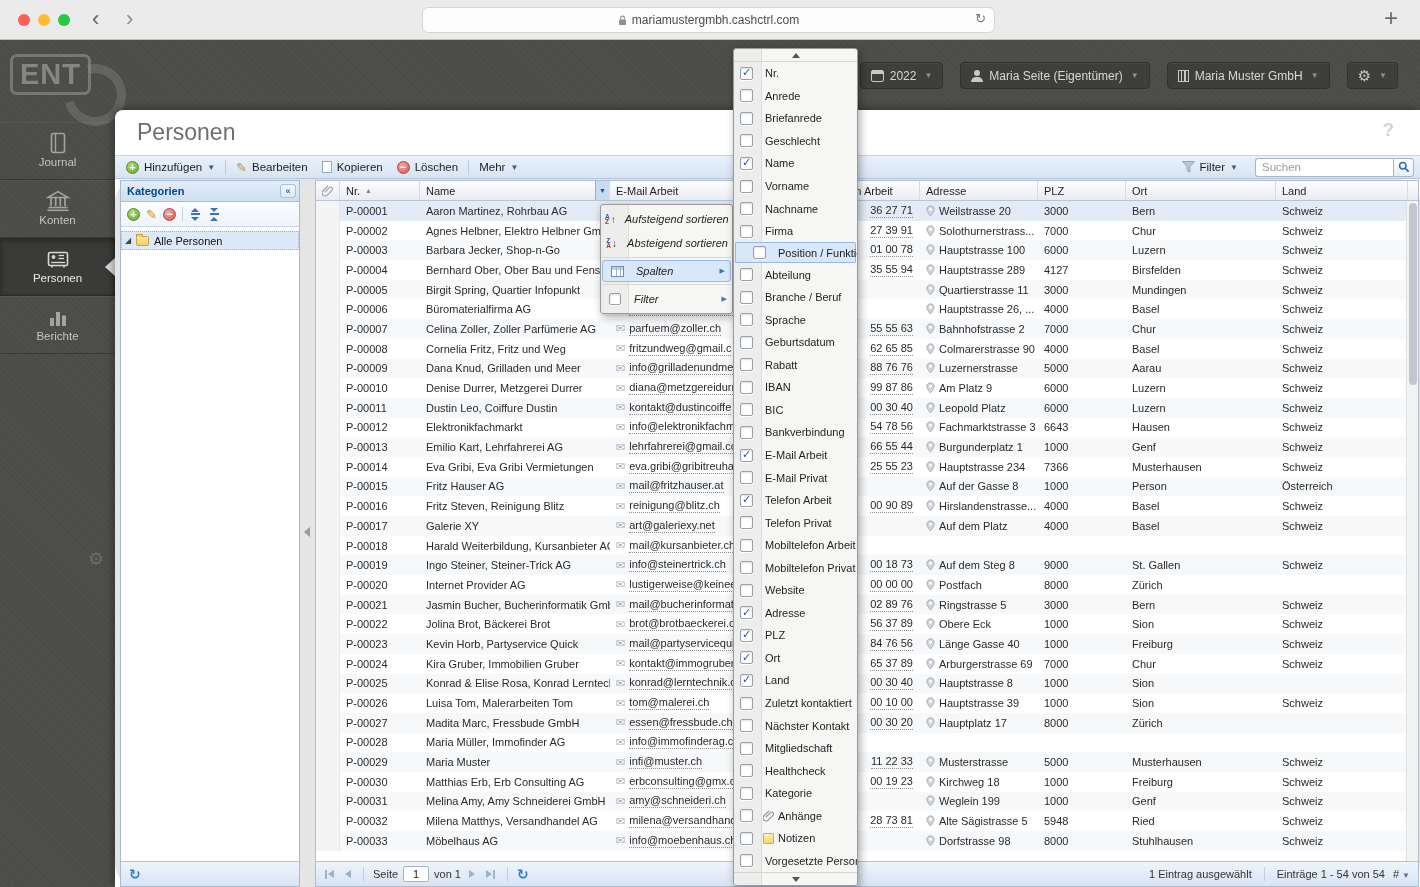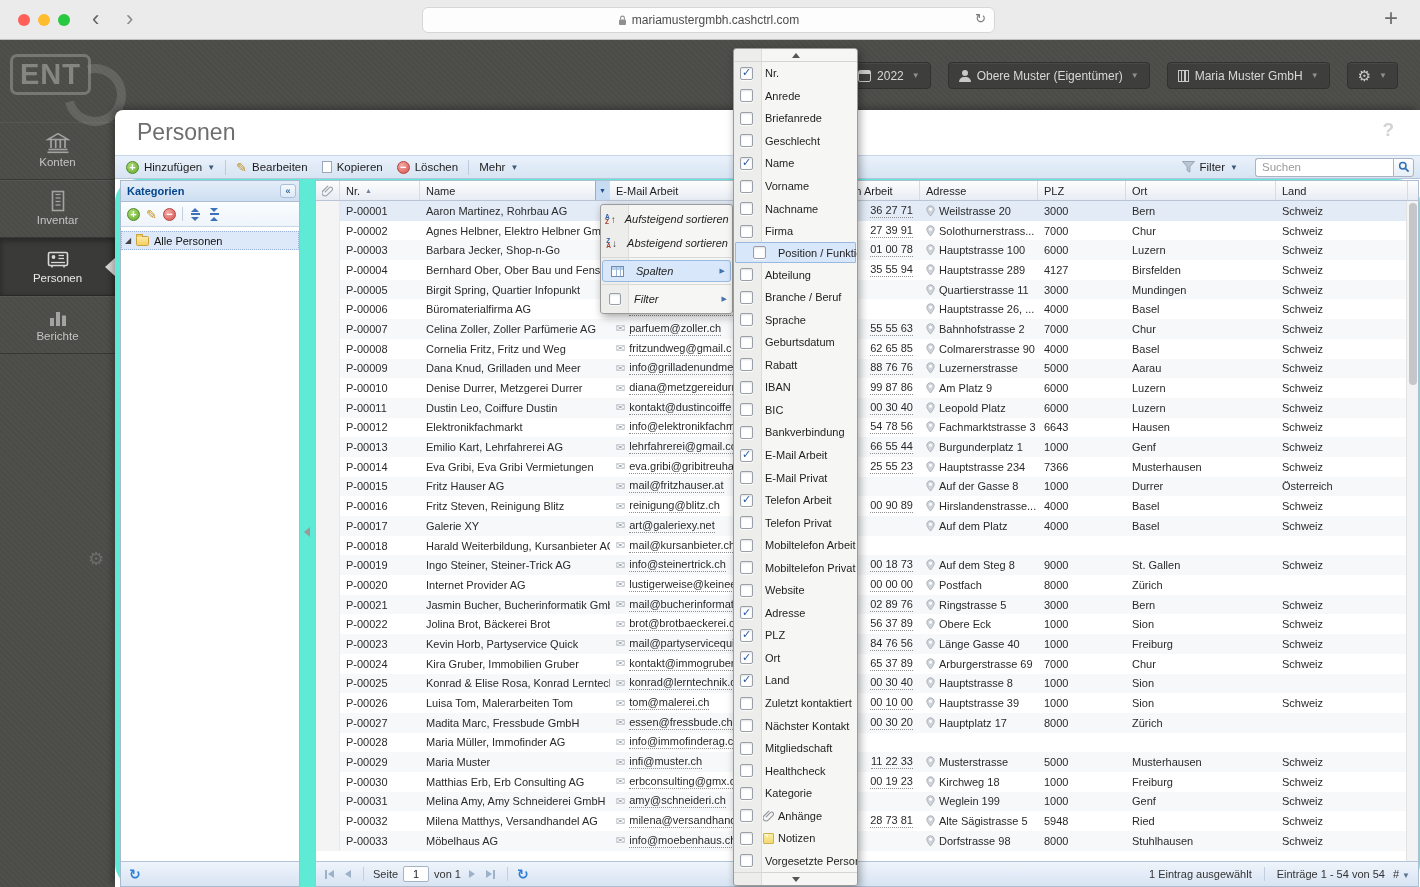--- a/index.html
+++ b/index.html
@@ -77,21 +77,21 @@
   .icon-copy{position:relative;width:10px;height:12px;border:1px solid #9aa7b8;background:#fff;}
   .icon-copy::before{content:"";position:absolute;left:-4px;top:-4px;width:10px;height:12px;border:1px solid #9aa7b8;background:#fff;z-index:-1;}
   .tb-right{margin-left:auto;display:flex;align-items:center;margin-right:6px;}
   .search-wrap{display:flex;margin-left:10px;}
   .search-input{width:138px;height:19px;border:1px solid #a9b4c4;border-right:none;border-radius:3px 0 0 3px;
     font-size:11.5px;padding:0 6px;color:#333;outline:none;font-family:inherit;}
   .search-input::placeholder{color:#9a9a9a;}
   .search-btn{width:21px;height:19px;border:1px solid #a9b4c4;border-radius:0 3px 3px 0;
     background:linear-gradient(#fefefe,#e7eef6);display:flex;align-items:center;justify-content:center;}
 
-  .content{position:absolute;left:0;top:69px;right:0;bottom:0;background:#5eead4;border-radius:23px;}
+  .content{position:absolute;left:0;top:69px;right:0;bottom:0;background:#e5e5e5;border-radius:23px;}
 
   
   .cat-panel{position:absolute;left:5px;top:1px;width:180px;bottom:0;background:#fff;border:1px solid #a9bacf;}
   .cat-header{height:21px;background:linear-gradient(#e4edf9,#cddff1);border-bottom:1px solid #aebdd1;
     display:flex;align-items:center;padding-left:6px;position:relative;}
   .cat-title{font-size:11px;font-weight:bold;color:#04468c;}
   .collapse-btn{position:absolute;right:3px;top:3px;width:16px;height:14px;background:linear-gradient(#f4f8fd,#dde9f6);
     border:1px solid #a9c0dc;border-radius:3px;color:#33679f;font-size:9px;font-weight:bold;
     display:flex;align-items:center;justify-content:center;line-height:1;}
   .cat-tools{height:25px;display:flex;align-items:center;gap:6px;padding-left:6px;border-bottom:1px solid #c9d6e6;
@@ -227,61 +227,58 @@
       <span class="logo-swoosh"></span>
     </div>
     <div class="header-controls">
       <div class="hbtn">
         <span class="cal-icon"></span>
         <span>2022</span>
         <span class="hcaret">▼</span>
       </div>
       <div class="hbtn">
         <span class="user-icon"></span>
-        <span>Obere Muster (Eigentümer)</span>
+        <span>Maria Seite (Eigentümer)</span>
         <span class="hcaret">▼</span>
       </div>
       <div class="hbtn">
         <span class="bld-icon"></span>
         <span>Maria Muster GmbH</span>
         <span class="hcaret">▼</span>
       </div>
       <div class="hbtn">
         <span class="gear-glyph">⚙</span>
         <span class="hcaret">▼</span>
       </div>
     </div>
 
     <div class="sidebar">
       <div class="sidebar-nav">
+          <div class="nav-item">
+            <span class="nav-icon">
+              <svg width="26" height="26" viewBox="0 0 26 26">
+                <rect x="6.5" y="3.5" width="13" height="19" rx="2" fill="none" stroke="#a3a3a1" stroke-width="1.6"></rect>
+                <line x1="10.5" y1="3.5" x2="10.5" y2="22.5" stroke="#a3a3a1" stroke-width="1.4"></line>
+              </svg>
+            </span>
+            <span class="nav-label">Journal</span>
+          </div>
           <div class="nav-item">
             <span class="nav-icon">
               <svg width="26" height="26" viewBox="0 0 26 26">
                 <path d="M3 9.5 L13 3.5 L23 9.5 Z" fill="none" stroke="#a3a3a1" stroke-width="1.5"></path>
                 <line x1="6" y1="10" x2="6" y2="18" stroke="#a3a3a1" stroke-width="1.7"></line>
                 <line x1="10.7" y1="10" x2="10.7" y2="18" stroke="#a3a3a1" stroke-width="1.7"></line>
                 <line x1="15.3" y1="10" x2="15.3" y2="18" stroke="#a3a3a1" stroke-width="1.7"></line>
                 <line x1="20" y1="10" x2="20" y2="18" stroke="#a3a3a1" stroke-width="1.7"></line>
                 <line x1="3.5" y1="19.5" x2="22.5" y2="19.5" stroke="#a3a3a1" stroke-width="1.6"></line>
                 <line x1="2.5" y1="22.3" x2="23.5" y2="22.3" stroke="#a3a3a1" stroke-width="1.6"></line>
               </svg>
             </span>
             <span class="nav-label">Konten</span>
-          </div>
-          <div class="nav-item">
-            <span class="nav-icon">
-              <svg width="26" height="26" viewBox="0 0 26 26">
-                <rect x="7.5" y="3.5" width="11" height="19" fill="none" stroke="#a3a3a1" stroke-width="1.6"></rect>
-                <line x1="10.5" y1="6.5" x2="15.5" y2="6.5" stroke="#a3a3a1" stroke-width="1.3"></line>
-                <line x1="10.5" y1="10" x2="15.5" y2="10" stroke="#a3a3a1" stroke-width="1.3"></line>
-                <line x1="10.5" y1="13.5" x2="15.5" y2="13.5" stroke="#a3a3a1" stroke-width="1.3"></line>
-                <line x1="10.5" y1="17" x2="15.5" y2="17" stroke="#a3a3a1" stroke-width="1.3"></line>
-              </svg>
-            </span>
-            <span class="nav-label">Inventar</span>
           </div>
           <div class="nav-item active">
             <span class="nav-icon">
               <svg width="26" height="26" viewBox="0 0 26 26">
                 <rect x="3.5" y="6.5" width="19" height="13" rx="1.5" fill="none" stroke="#d8d8d6" stroke-width="1.6"></rect>
                 <circle cx="8.5" cy="11" r="1.9" fill="#d8d8d6"></circle>
                 <line x1="13.5" y1="9.5" x2="19" y2="9.5" stroke="#d8d8d6" stroke-width="1.3"></line>
                 <line x1="13.5" y1="12.5" x2="19" y2="12.5" stroke="#d8d8d6" stroke-width="1.3"></line>
                 <line x1="6" y1="16.5" x2="20" y2="16.5" stroke="#d8d8d6" stroke-width="1.3"></line>
                 <line x1="7" y1="19.5" x2="7" y2="21.5" stroke="#d8d8d6" stroke-width="1.6"></line>
@@ -755,21 +752,21 @@
                 <span class="cell c-addr">
                   <span class="pin-icon">
                     <svg width="9" height="12" viewBox="0 0 9 12">
                       <path d="M4.5 0.8 C6.6 0.8 8.2 2.4 8.2 4.4 C8.2 6.9 4.5 11 4.5 11 C4.5 11 0.8 6.9 0.8 4.4 C0.8 2.4 2.4 0.8 4.5 0.8 Z" fill="#cfd3da" stroke="#a8adb6" stroke-width="0.9"></path>
                       <circle cx="4.5" cy="4.3" r="1.5" fill="#fff"></circle>
                     </svg>
                   </span>
                   <span class="addr-text">Auf der Gasse 8</span>
                 </span>
                 <span class="cell c-plz">1000</span>
-                <span class="cell c-ort">Durrer</span>
+                <span class="cell c-ort">Person</span>
                 <span class="cell c-land">Österreich</span>
               </div>
               <div class="grid-row">
                 <span class="cell c-icon"></span>
                 <span class="cell c-nr">P-00016</span>
                 <span class="cell c-name">Fritz Steven, Reinigung Blitz</span>
                 <span class="cell c-email">
                   <span class="env-icon">✉</span>
                   <span class="link">reinigung@blitz.ch</span>
                 </span>

